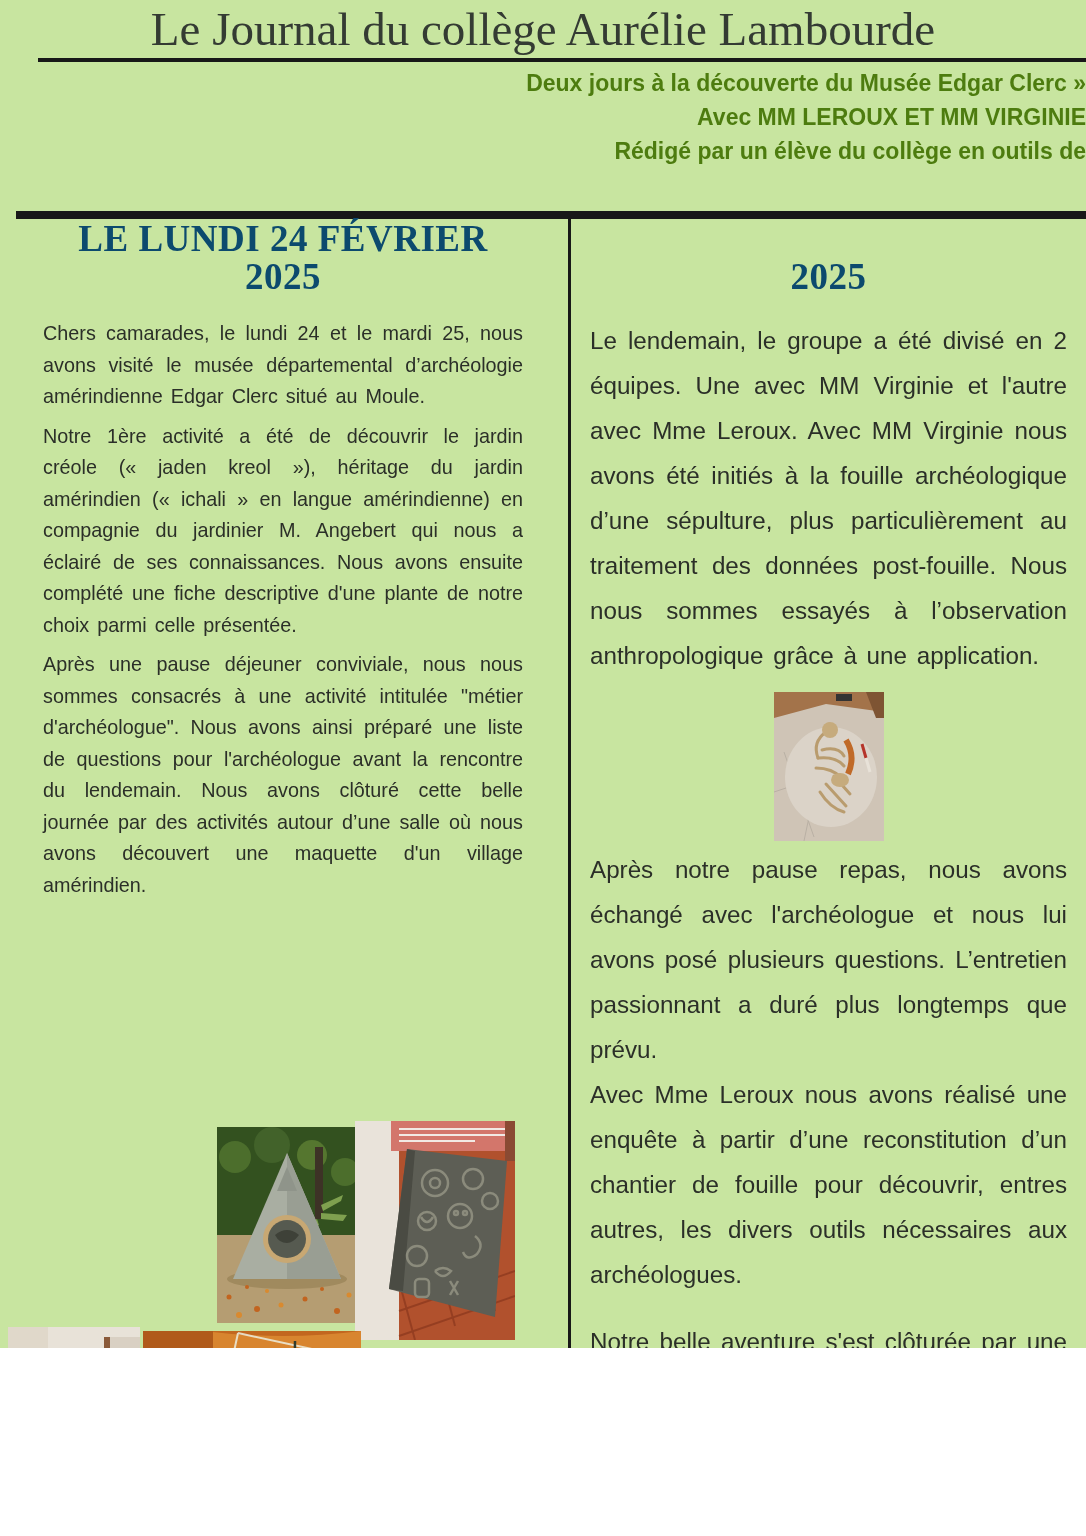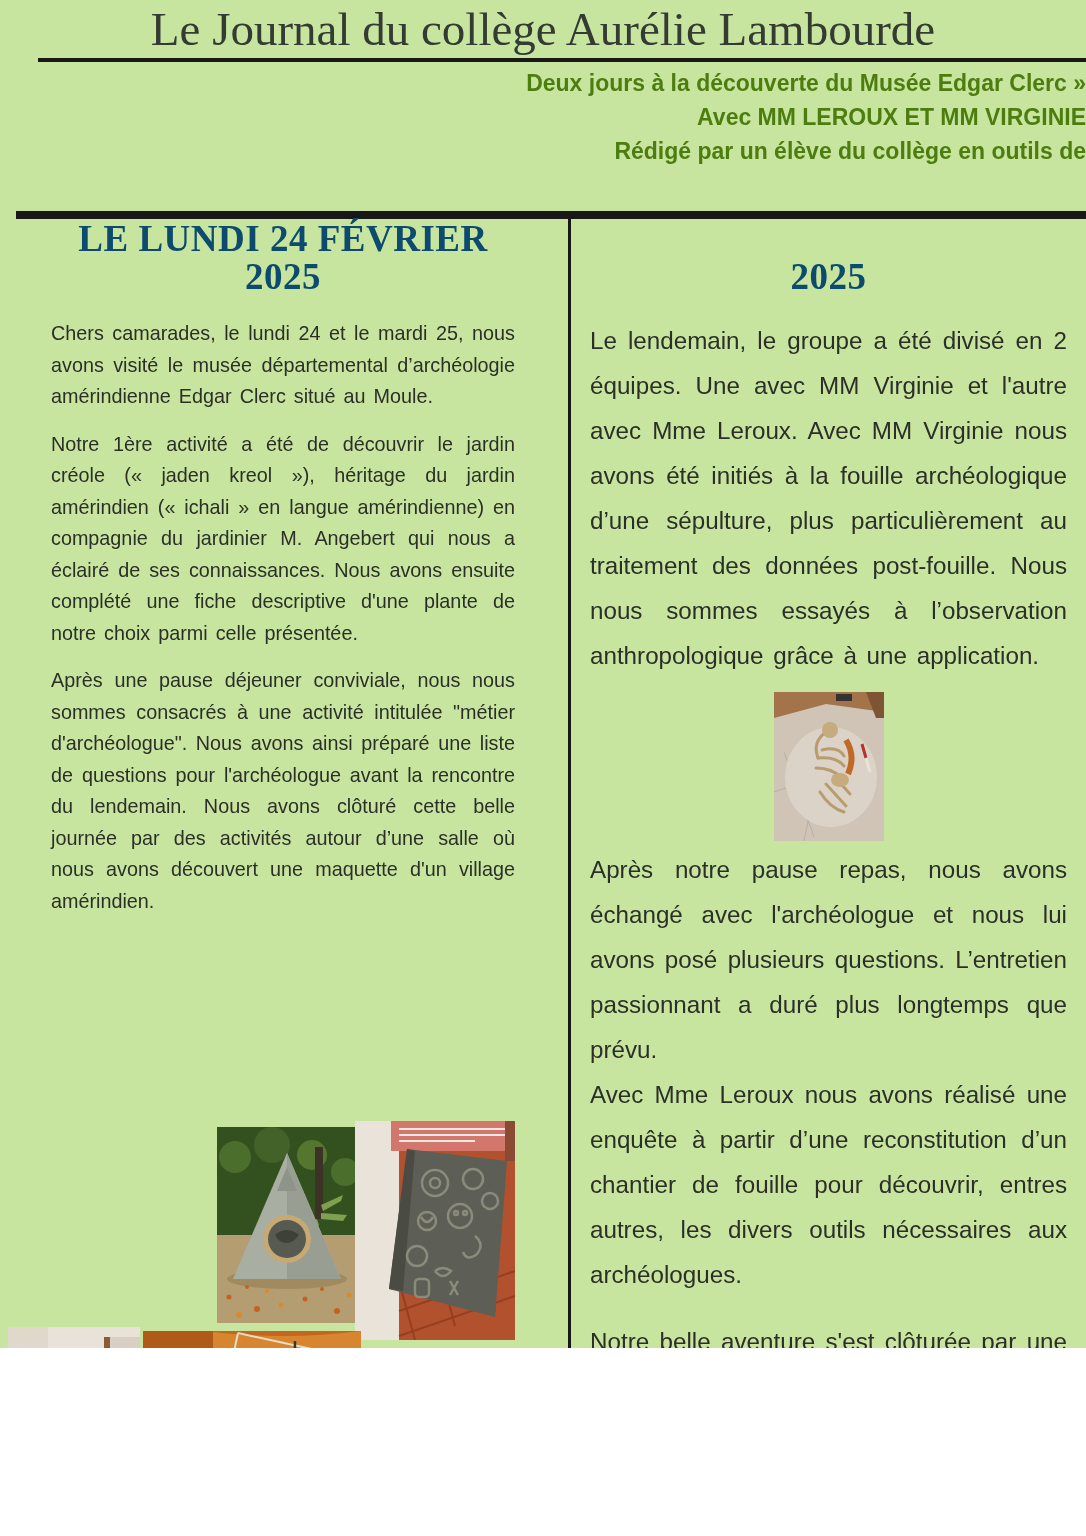--- a/index.html
+++ b/index.html
@@ -23,21 +23,21 @@
   .col-divider{position:absolute; top:219px; bottom:0; left:568px; width:3px; background:#181818;}
   .col{position:absolute; top:220px;}
   .col.left{left:35px; width:496px;}
   .col.right{left:590px; width:477px;}
   .col-heading{
     margin:0 0 22px 0; text-align:center;
     font-family:"Liberation Serif", serif; font-weight:700;
     font-size:37px; line-height:38px; color:#0c4a6e; letter-spacing:0.5px;
   }
   .body-l{
-    margin:16px; text-align:justify;
+    margin:8px; text-align:justify;
     font-size:19.8px; line-height:31.5px; word-spacing:2.5px; color:#2b2f28;
   }
   .body-r{
     margin:0; text-align:justify;
     font-size:24.2px; line-height:45px; word-spacing:3px; color:#2b2f28;
   }
   .body-r.closing{margin-top:22px;}
   .photo{line-height:0;}
   .photo.flow.skeleton{width:110px; margin:14px auto 6px auto;}
   .photo.flow.group{width:380px; margin:8px 0 0 98px;}

